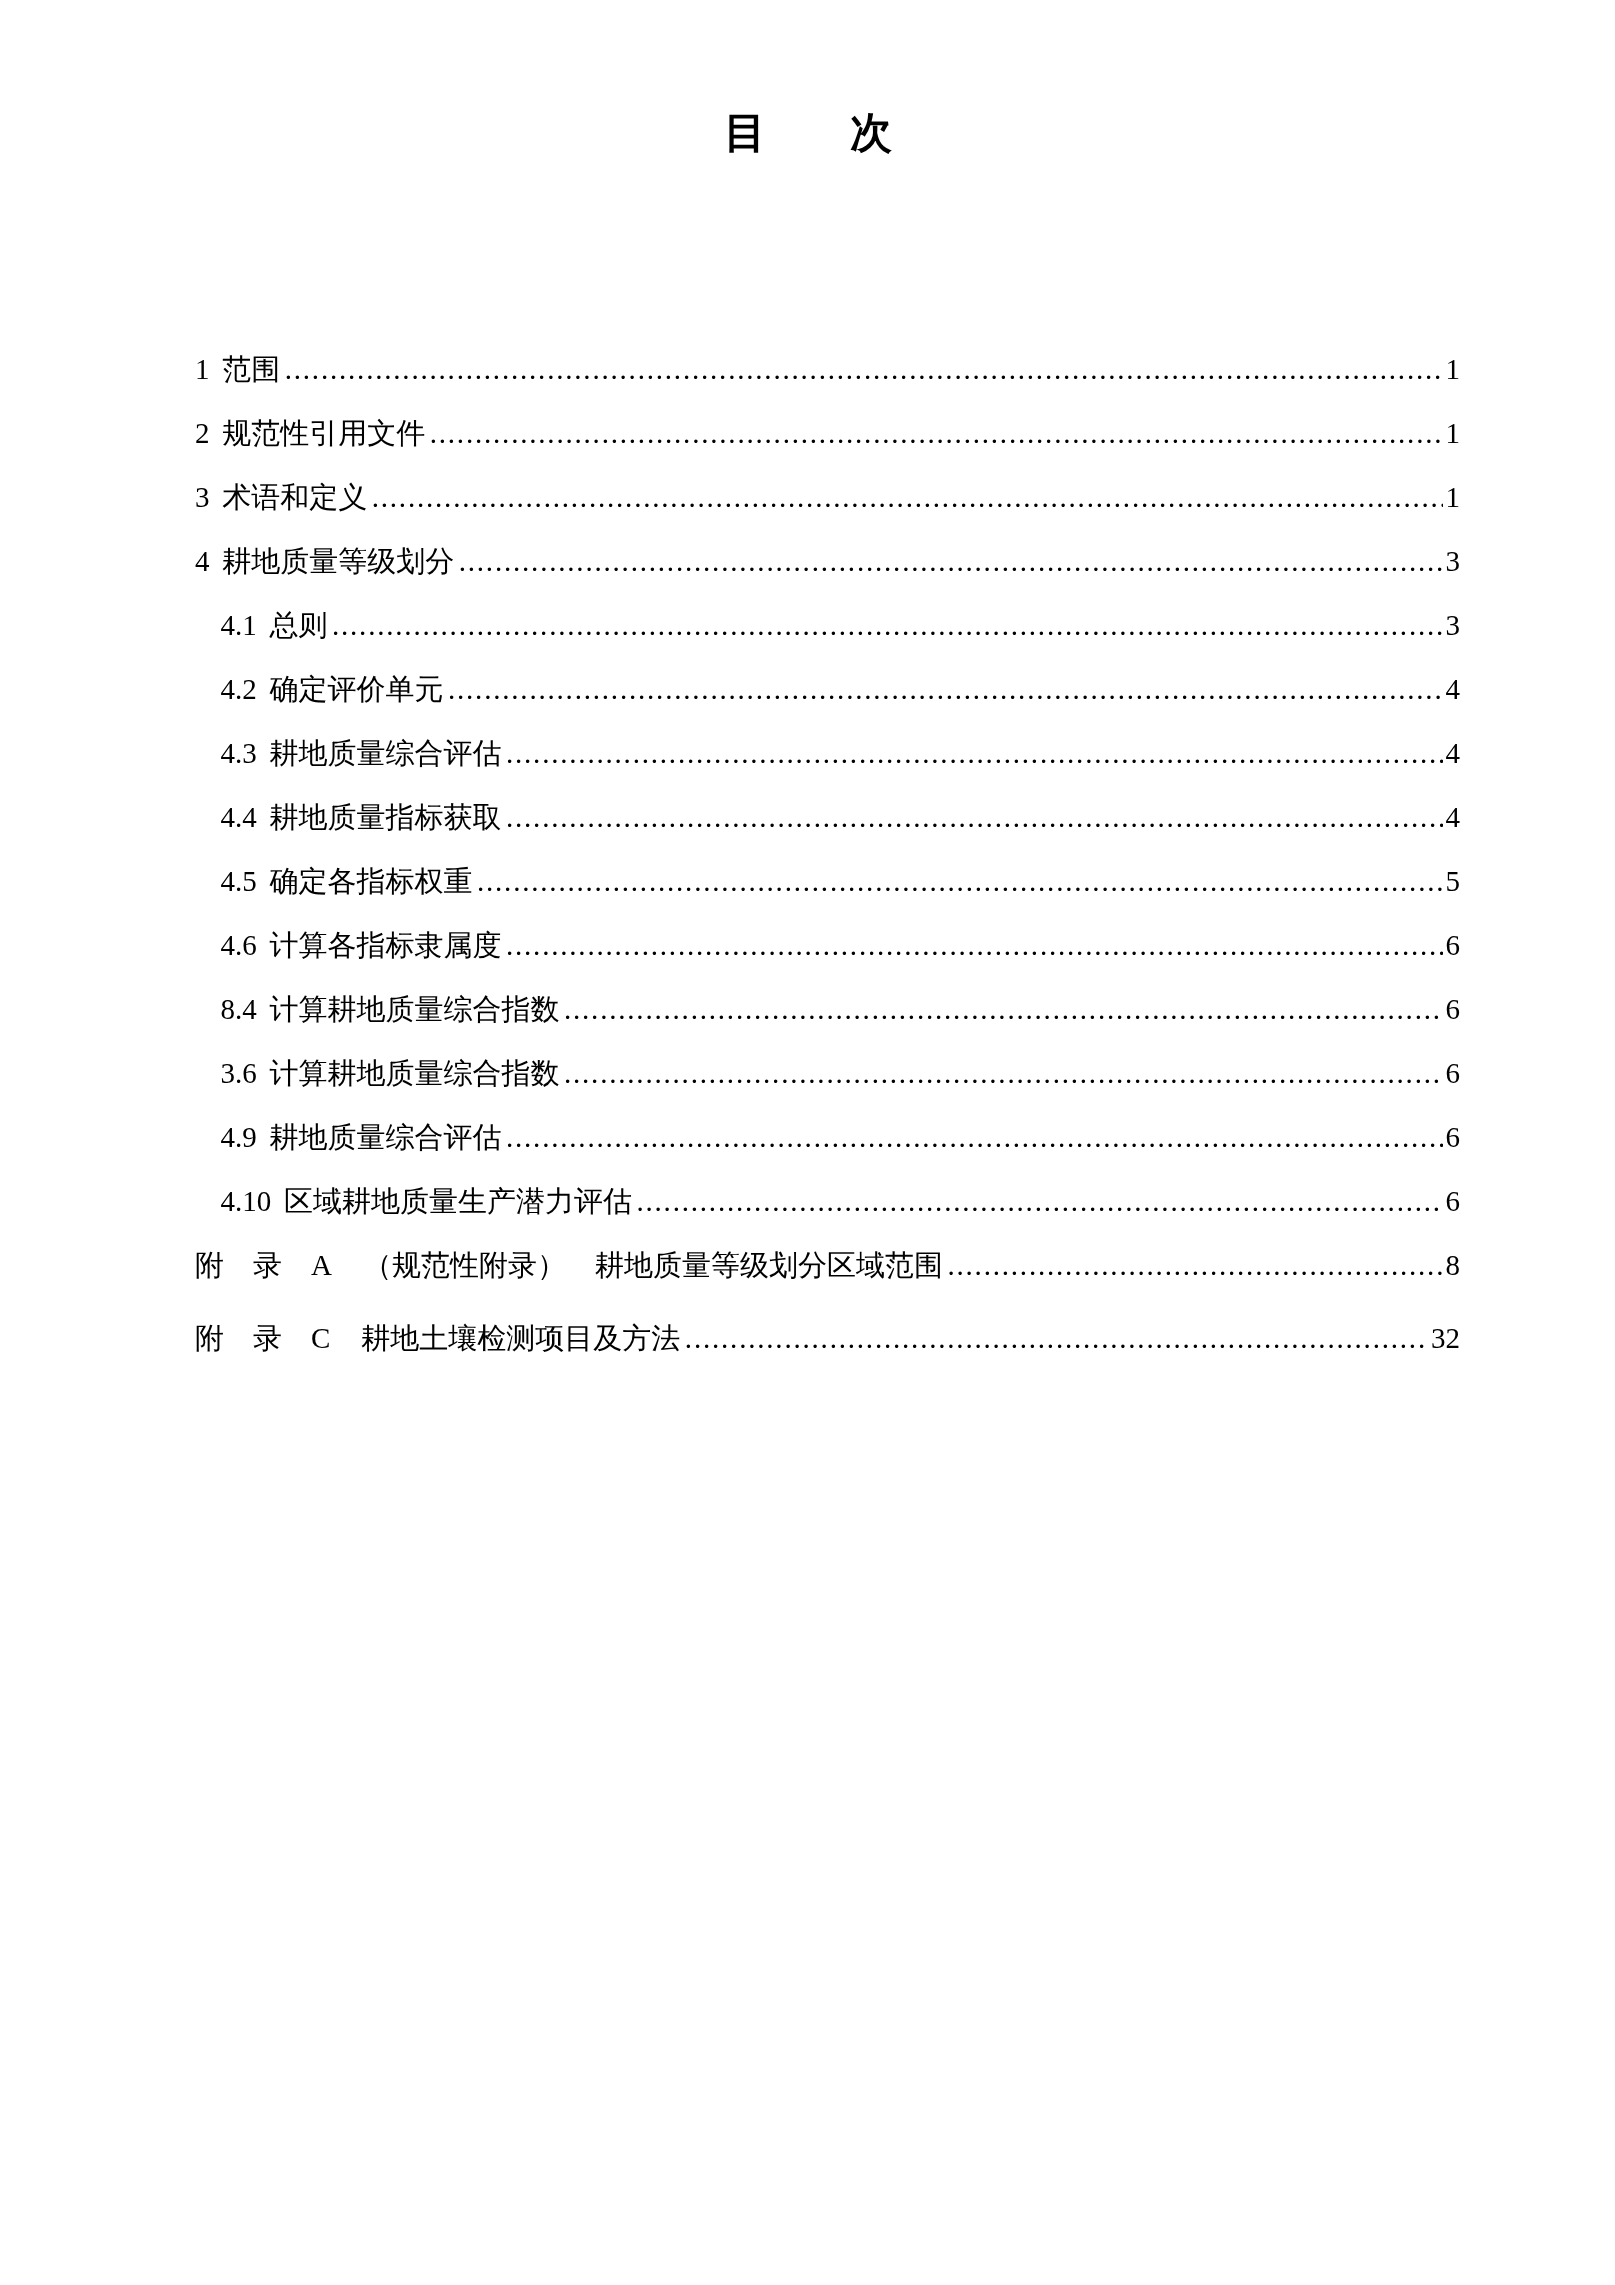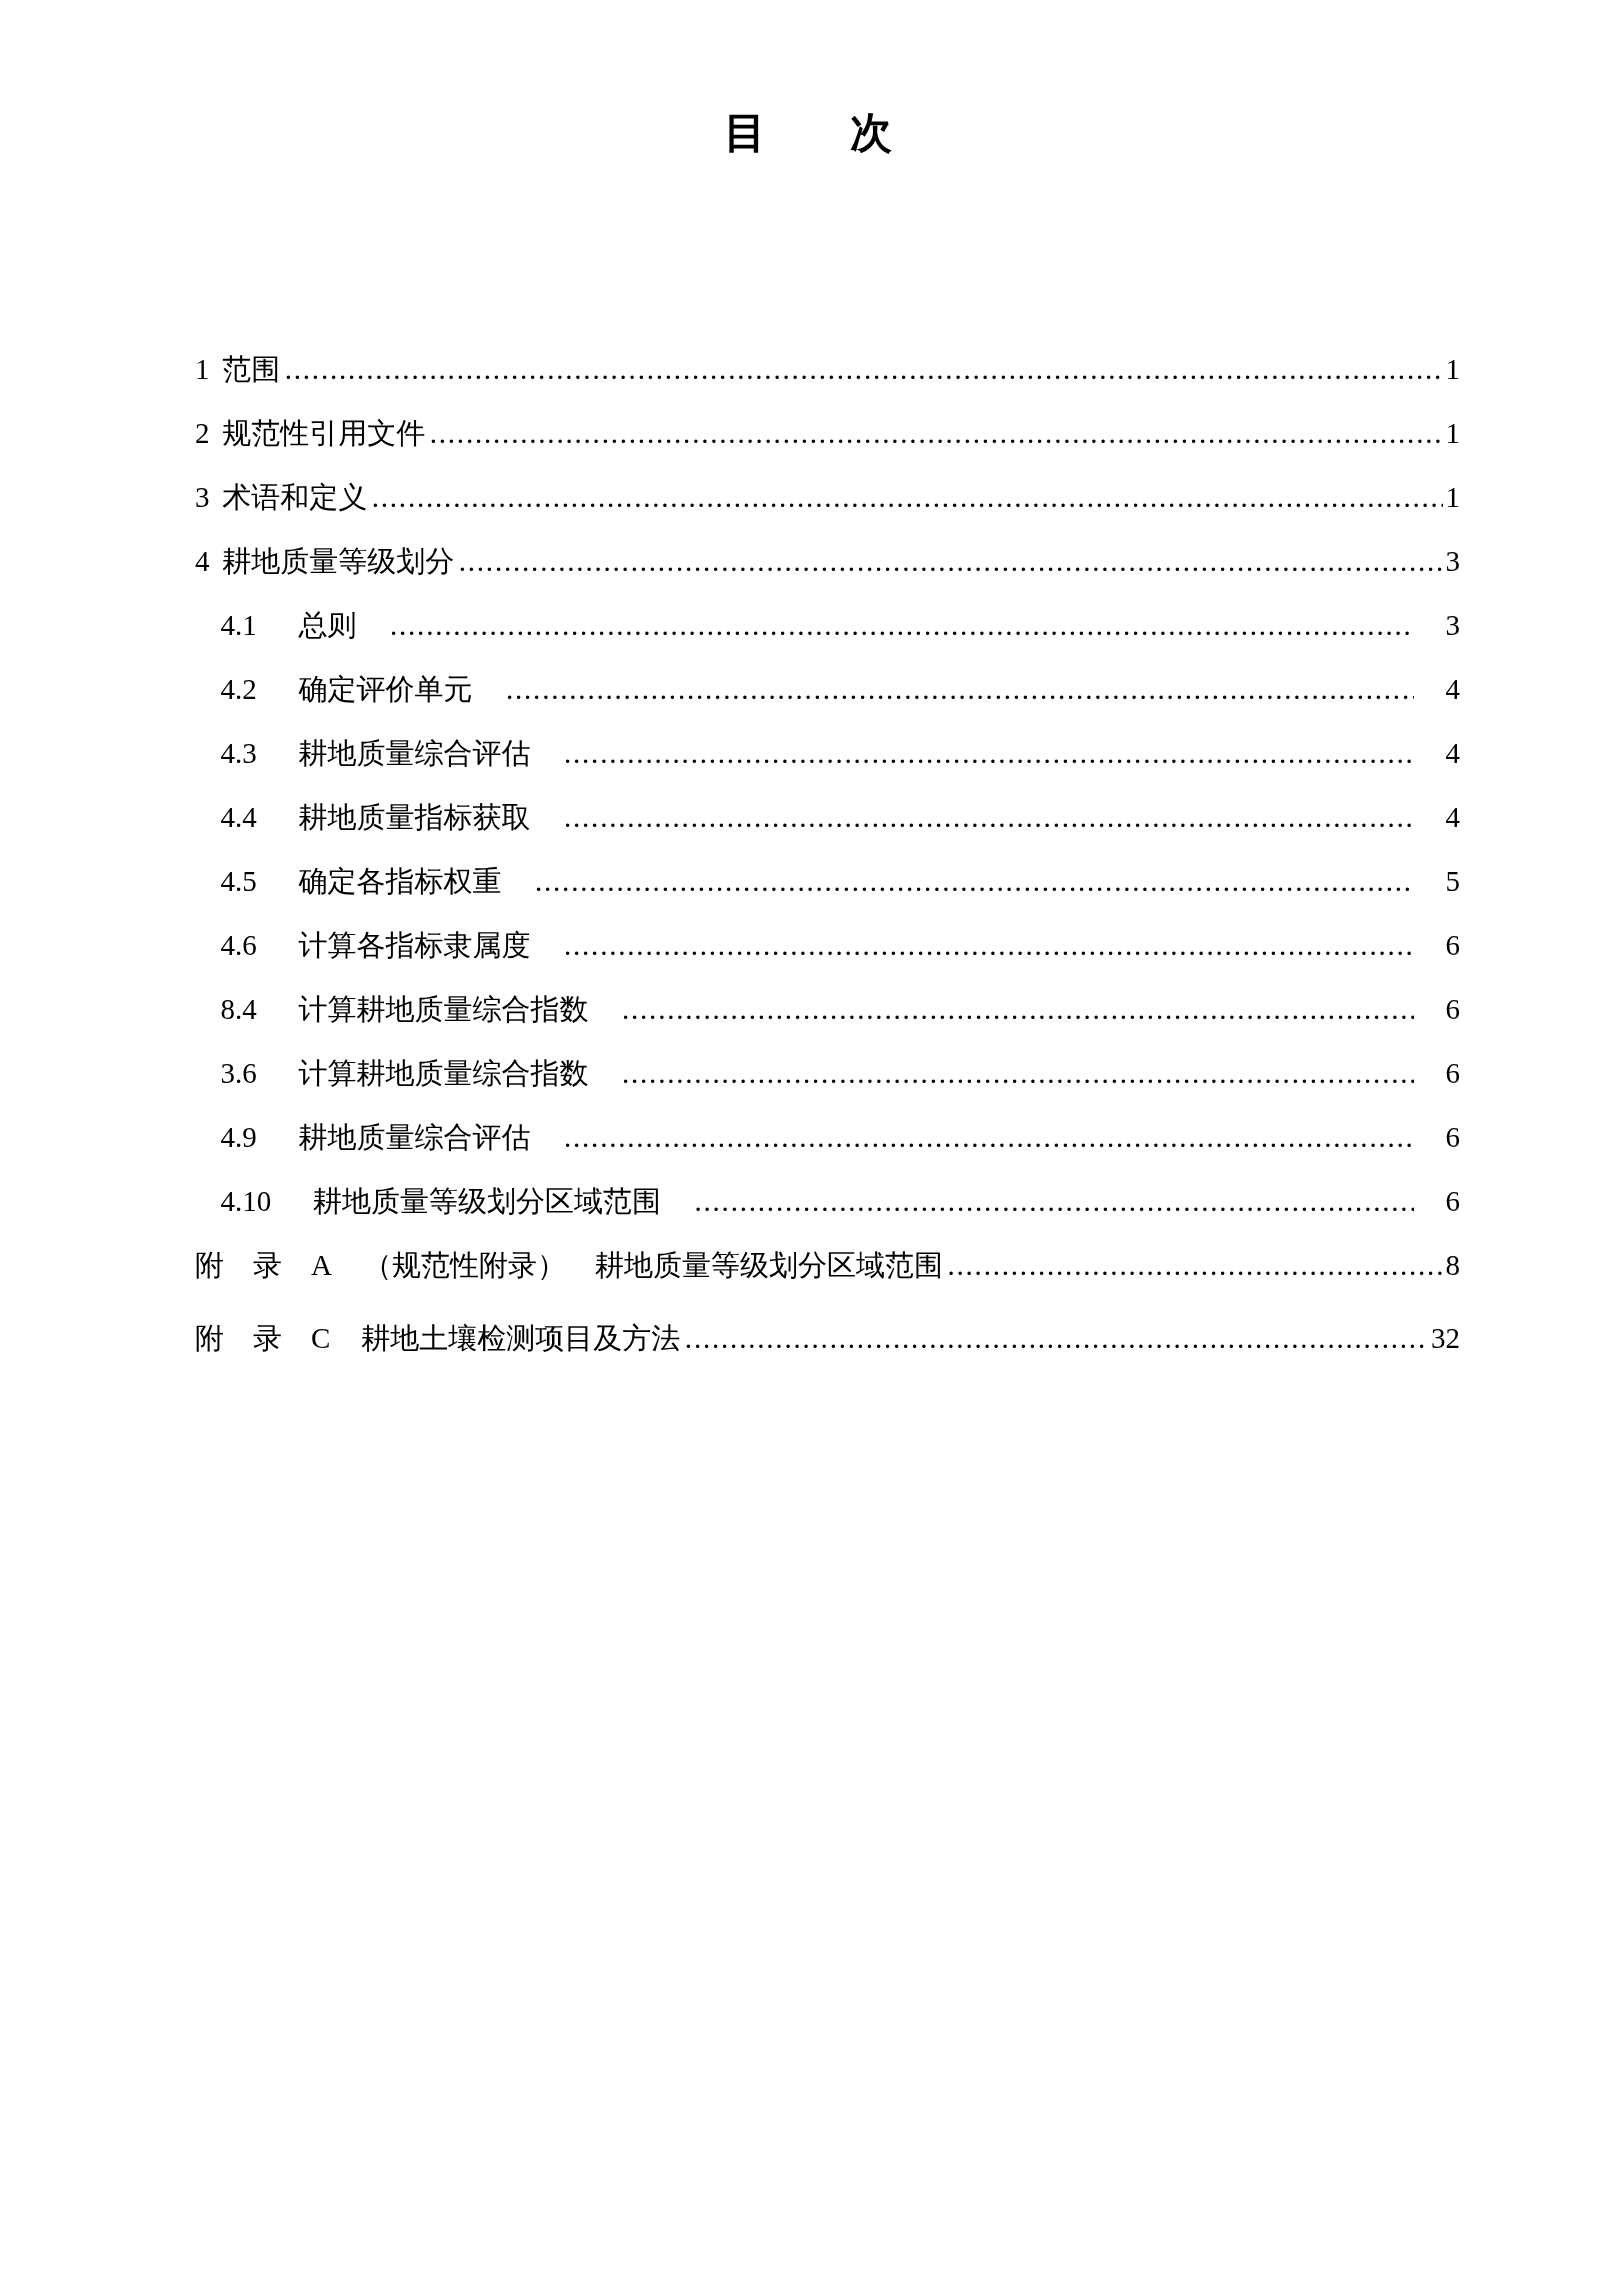--- a/index.html
+++ b/index.html
@@ -28,21 +28,21 @@
     margin: 198px 156px 0 195px;
   }
   .toc-row {
     display: flex;
     align-items: baseline;
     font-size: 29px;
     line-height: 30px;
     margin-bottom: 34px;
     white-space: pre;
   }
-  .toc-row.sub { padding-left: 25.5px; gap: 29px; }
+  .toc-row.sub { padding-left: 25.5px; }
   .toc-row .num { margin-right: 12.7px; }
   .toc-row.appendix .num { margin-right: 31px; }
   .toc-row .title { flex: 0 0 auto; }
   .dots {
     flex: 1 1 auto;
     overflow: hidden;
     white-space: nowrap;
     margin-left: 4.5px;
     min-width: 18px;
   }
@@ -68,18 +68,18 @@
       <div class="toc-row"><span class="num">4</span><span class="title">耕地质量等级划分</span><span class="dots"></span><span class="pagenum">3</span></div>
       <div class="toc-row sub"><span class="num">4.1</span><span class="title">总则</span><span class="dots"></span><span class="pagenum">3</span></div>
       <div class="toc-row sub"><span class="num">4.2</span><span class="title">确定评价单元</span><span class="dots"></span><span class="pagenum">4</span></div>
       <div class="toc-row sub"><span class="num">4.3</span><span class="title">耕地质量综合评估</span><span class="dots"></span><span class="pagenum">4</span></div>
       <div class="toc-row sub"><span class="num">4.4</span><span class="title">耕地质量指标获取</span><span class="dots"></span><span class="pagenum">4</span></div>
       <div class="toc-row sub"><span class="num">4.5</span><span class="title">确定各指标权重</span><span class="dots"></span><span class="pagenum">5</span></div>
       <div class="toc-row sub"><span class="num">4.6</span><span class="title">计算各指标隶属度</span><span class="dots"></span><span class="pagenum">6</span></div>
       <div class="toc-row sub"><span class="num">8.4</span><span class="title">计算耕地质量综合指数</span><span class="dots"></span><span class="pagenum">6</span></div>
       <div class="toc-row sub"><span class="num">3.6</span><span class="title">计算耕地质量综合指数</span><span class="dots"></span><span class="pagenum">6</span></div>
       <div class="toc-row sub"><span class="num">4.9</span><span class="title">耕地质量综合评估</span><span class="dots"></span><span class="pagenum">6</span></div>
-      <div class="toc-row sub"><span class="num">4.10</span><span class="title">耕地质量等级划分区域范围</span><span class="dots"></span><span class="pagenum">6</span></div>
+      <div class="toc-row sub"><span class="num">4.10</span><span class="title">区域耕地质量生产潜力评估</span><span class="dots"></span><span class="pagenum">6</span></div>
       <div class="toc-row appendix"><span class="num">附　录　A</span><span class="title">（规范性附录）　耕地质量等级划分区域范围</span><span class="dots"></span><span class="pagenum">8</span></div>
       <div class="toc-row appendix"><span class="num">附　录　C</span><span class="title">耕地土壤检测项目及方法</span><span class="dots"></span><span class="pagenum">32</span></div>
     </div>
 </div>
 
 
 </body></html>

